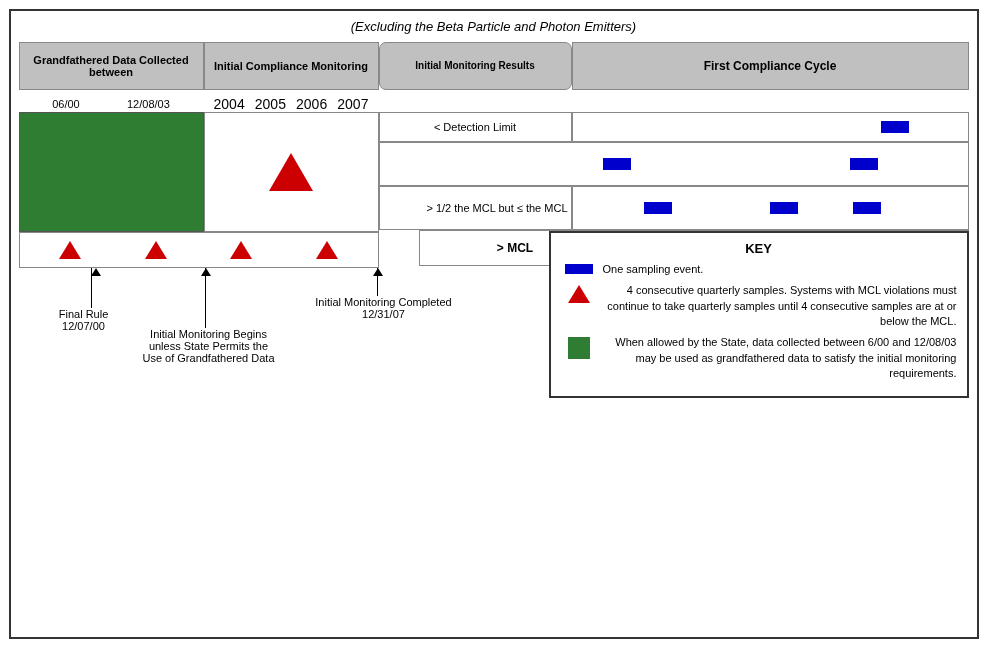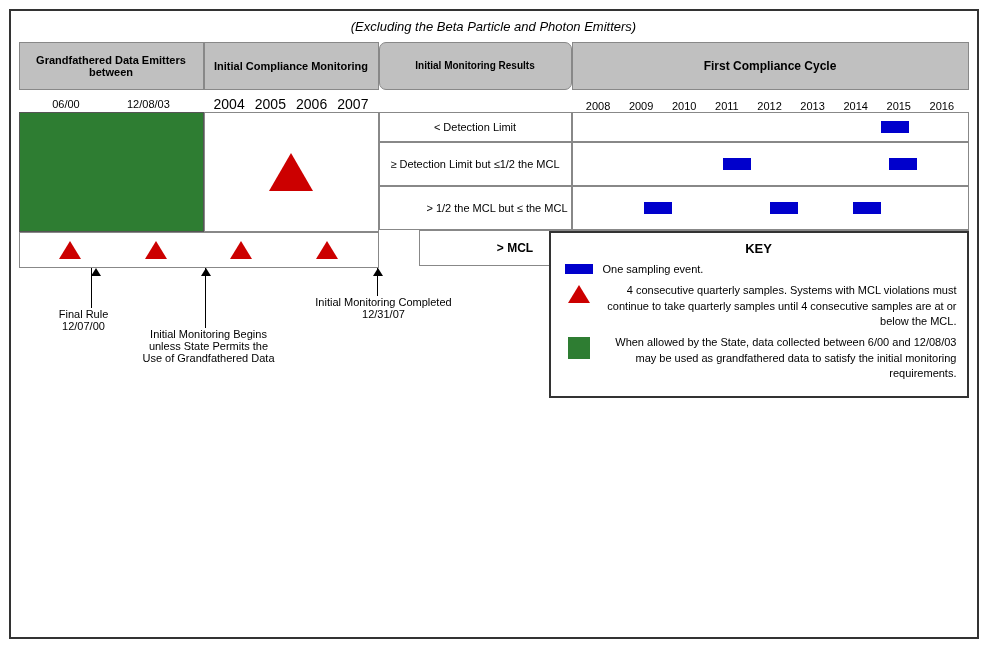--- a/index.html
+++ b/index.html
@@ -205,21 +205,21 @@
     .header-box.first { border: 1px solid #888; }
   </style>
 </head>
 <body>
 
 <div class="main-container">
   <div class="sub-title">(Excluding the Beta Particle and Photon Emitters)</div>
 
   <div class="header-row">
     <div class="col-grand">
-      <div class="header-box grand" style="font-size:11px;">Grandfathered Data Emitters between</div>
+      <div class="header-box grand" style="font-size:11px;">Grandfathered Data Collected between</div>
     </div>
     <div class="col-initial">
       <div class="header-box initial" style="font-size:11px;">Initial Compliance Monitoring</div>
     </div>
     <div class="col-results">
       <div class="header-box results" style="font-size:10px;border-radius:7px;">Initial Monitoring Results</div>
     </div>
     <div class="col-first">
       <div class="header-box first" style="font-size:12px;">First Compliance Cycle</div>
     </div>
@@ -230,31 +230,20 @@
       <span>06/00</span>
       <span>12/08/03</span>
     </div>
     <div class="year-cell-initial">
       <span>2004</span>
       <span>2005</span>
       <span>2006</span>
       <span>2007</span>
     </div>
     <div class="year-cell-results"></div>
-    <div class="year-cell-first">
-      <span>2008</span>
-      <span>2009</span>
-      <span>2010</span>
-      <span>2011</span>
-      <span>2012</span>
-      <span>2013</span>
-      <span>2014</span>
-      <span>2015</span>
-      <span>2016</span>
-    </div>
   </div>
 
   <div class="data-area" style="position:relative;">
 
     <div style="width:360px;min-width:360px;position:relative;">
 
       <div style="width:185px;height:120px;background:#2e7d32;border:1px solid #555;position:absolute;left:0;top:0;"></div>
 
       <div style="width:175px;height:120px;border:1px solid #888;background:#fff;position:absolute;left:185px;top:0;display:flex;align-items:center;justify-content:center;">
         <div class="triangle-red"></div>
@@ -273,23 +262,20 @@
       <div style="display:flex;width:100%;height:30px;">
         <div class="result-label" style="height:30px;">
           <span>&lt; Detection Limit</span>
         </div>
         <div class="result-data" style="height:30px;justify-content:flex-end;padding-right:10%;">
           <div class="blue-bar"></div>
         </div>
       </div>
 
       <div style="display:flex;width:100%;height:44px;">
-        <div class="result-label" style="height:44px;">
-          <span>≥ Detection Limit but ≤1/2 the MCL</span>
-        </div>
         <div class="result-data" style="height:44px;position:relative;">
 
           <div class="blue-bar" style="position:absolute;left:38%;"></div>
 
           <div class="blue-bar" style="position:absolute;left:80%;"></div>
         </div>
       </div>
 
       <div style="display:flex;width:100%;height:44px;">
         <div class="result-label" style="height:44px;justify-content:flex-end;">

